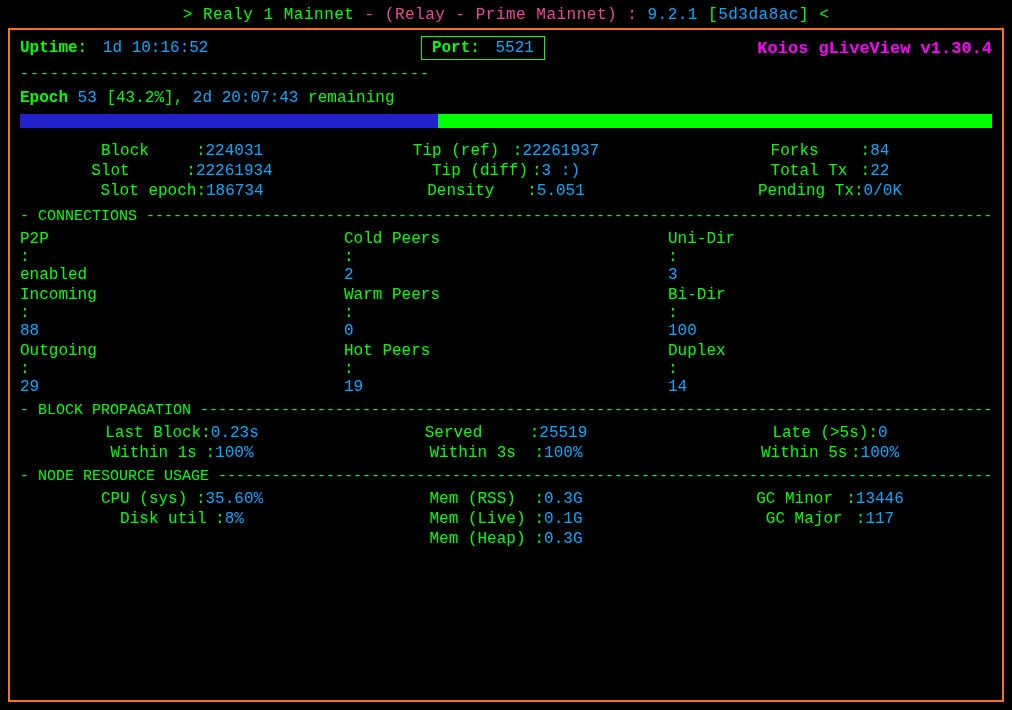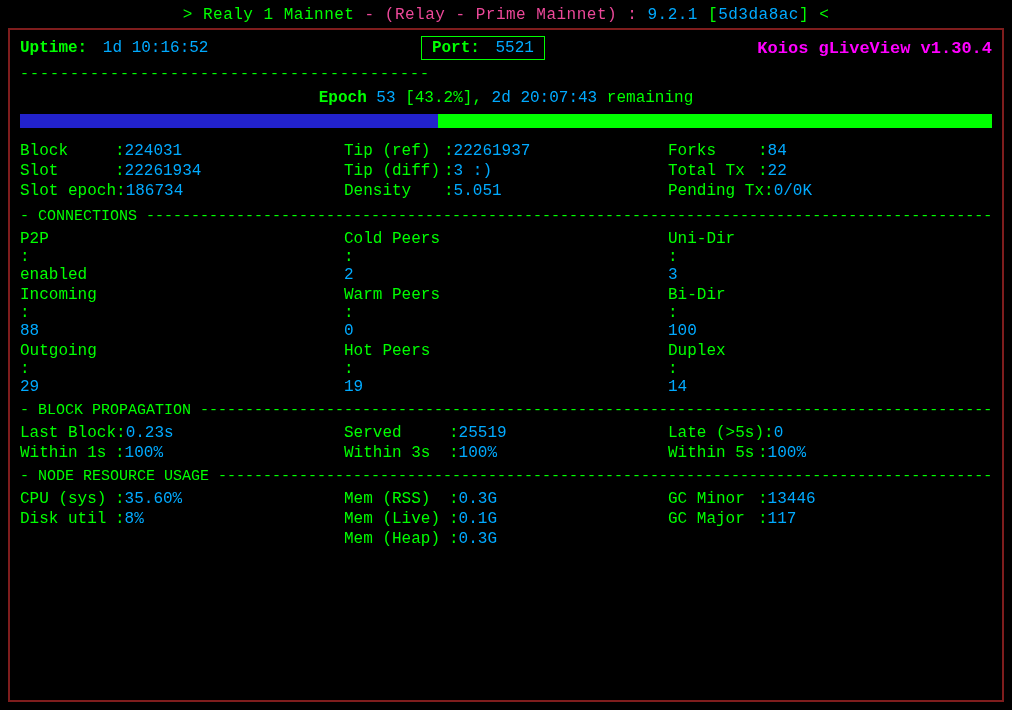--- a/index.html
+++ b/index.html
@@ -24,21 +24,21 @@
     }
     .title-bar {
       color: #00ff00;
       text-align: center;
       padding: 6px 0 4px 0;
       font-size: 16px;
       letter-spacing: 0.5px;
     }
 
     .main-box {
-      border: 2px solid #7f1d1d;
+      border: 2px solid #f97316;
       margin: 0 8px;
       flex: 1;
       display: flex;
       flex-direction: column;
       padding: 6px 10px;
     }
 
     .header-row {
       display: flex;
       justify-content: space-between;
@@ -60,33 +60,33 @@
       color: #00ff00;
       letter-spacing: 1px;
       margin: 2px 0;
       font-size: 15px;
     }
 
     .epoch-row {
       color: #00ff00;
       font-size: 16px;
       margin: 4px 0 2px 0;
-      text-align: center;
     }
 
     .progress-bar {
       height: 16px;
       margin: 4px 0 8px 0;
       display: flex;
       align-items: center;
     }
     .stat-item {
       display: flex;
       align-items: baseline;
       margin: 1px 0;
+      justify-content: center;
     }
     .conn-item {
       display: flex;
       align-items: baseline;
       margin: 1px 0;
       flex-direction: column;
     }
 
     .bottom-bar {
       padding: 6px 10px 2px 10px;

